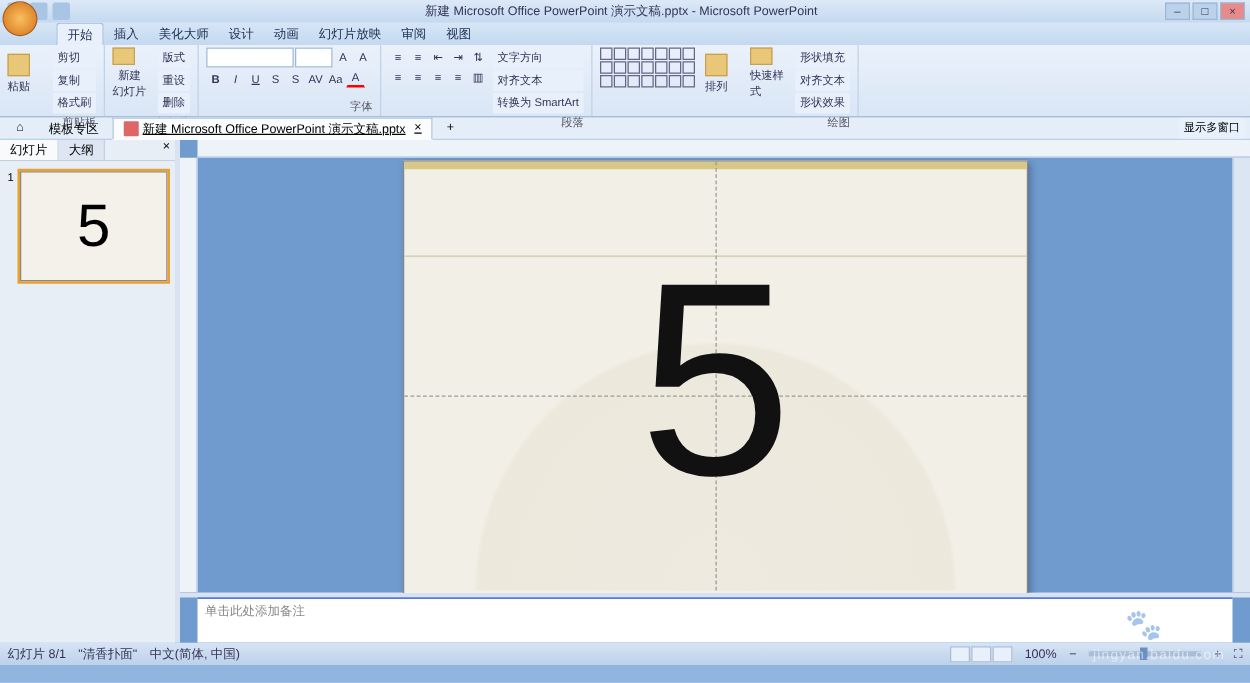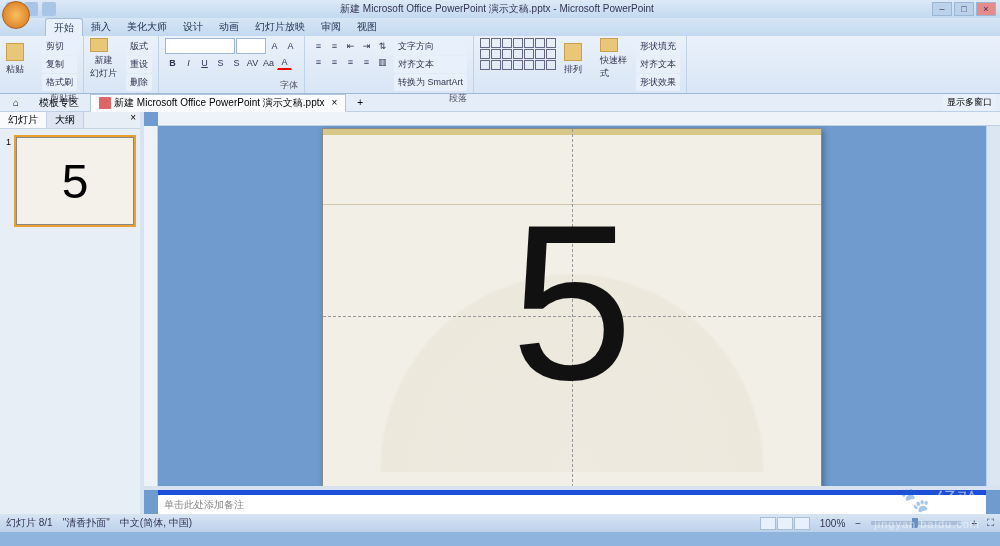--- a/index.html
+++ b/index.html
@@ -28,21 +28,21 @@
 .col { display: flex; flex-direction: column; gap: 1px; }
 .font-combo { width: 70px; height: 16px; border: 1px solid #9fb8d5; background: #fff; font-size: 9px; padding: 0 2px; }
 .size-combo { width: 30px; height: 16px; border: 1px solid #9fb8d5; background: #fff; font-size: 9px; padding: 0 2px; }
 .toolbar-row { display: flex; gap: 1px; }
 .mini { width: 15px; height: 15px; border: 1px solid transparent; display: flex; align-items: center; justify-content: center; font-size: 9px; cursor: pointer; }
 .shapes-grid { width: 80px; display: flex; flex-wrap: wrap; gap: 1px; }
 .shapes-grid .sh { width: 10px; height: 10px; border: 1px solid #668; }
 
 .doc-tabs { height: 18px; background: #e4edf8; border-bottom: 1px solid #bcd0e8; display: flex; align-items: center; font-size: 10px; padding: 0 4px; gap: 2px; }
 .doc-tab { padding: 1px 8px; border: 1px solid transparent; display: flex; align-items: center; gap: 3px; cursor: pointer; }
-.doc-tab.active { background: #fafcfd; border-color: #b0c4dc; border-bottom-color: #fafcfd; }
+.doc-tab.active { background: #fafcfd; border-color: #b0c4dc; border-bottom-color: #fafcfd; text-decoration: underline; }
 .doc-ico { width: 12px; height: 12px; background: #d66; border-radius: 1px; }
 .doc-tabs .spacer { flex: 1; }
 
 .workspace { height: 402px; display: flex; background: #6f9bcf; }
 .left-pane { width: 140px; background: #e8eef6; display: flex; flex-direction: column; }
 .pane-tabs { height: 17px; display: flex; font-size: 10px; border-bottom: 1px solid #c4d2e4; }
 .pane-tab { padding: 1px 8px; background: #dde6f2; border-right: 1px solid #c4d2e4; cursor: pointer; }
 .pane-tab.active { background: #f8fafc; }
 .pane-tabs .x { margin-left: auto; padding: 0 4px; cursor: pointer; }
 .thumb-area { flex: 1; padding: 8px; overflow: auto; background: #e8eef6; }
@@ -59,21 +59,21 @@
 .slide { width: 500px; height: 375px; background: #f2efe6; border: 1px solid #888; box-shadow: 2px 2px 6px rgba(0,0,0,0.3); position: relative; }
 .slide::before, .slide::after { content: ""; position: absolute; background: transparent; }
 .guide-h { position: absolute; top: 50%; left: 0; right: 0; border-top: 1px dashed #999; }
 .guide-v { position: absolute; left: 50%; top: 0; bottom: 0; border-left: 1px dashed #999; }
 .band-top { position: absolute; top: 0; left: 0; right: 0; height: 6px; background: #d8c888; }
 .fan { position: absolute; left: 5%; right: 5%; top: 30%; bottom: 8%; background: radial-gradient(ellipse at 50% 100%, #eae6da 0%, #e8e4d6 60%, transparent 61%); opacity: 0.6; border-radius: 50% 50% 0 0 / 100% 100% 0 0; }
 .big5 { position: absolute; top: 50%; left: 50%; transform: translate(-50%,-55%); font-size: 220px; font-family: Arial, sans-serif; font-weight: 400; color: #111; }
 .hr-line { position: absolute; top: 20%; left: 0; right: 0; border-top: 1px solid #d0c8a8; }
 
 .notes-split { height: 4px; background: #d8e2f0; cursor: ns-resize; }
-.notes { height: 24px; background: #fff; border-top: 5px solid #1d4ed8; font-size: 10px; color: #888; padding: 3px 6px; margin: 0 14px 0 14px; }
+.notes { height: 36px; background: #fff; border-top: 1px solid #1d4ed8; font-size: 10px; color: #888; padding: 3px 6px; margin: 0 14px 0 14px; }
 
 .scroll-v { width: 14px; background: #dce5f2; border-left: 1px solid #bcd0e8; }
 
 .statusbar { height: 18px; background: linear-gradient(#d7e4f4,#bcd1ea); display: flex; align-items: center; font-size: 10px; color: #335; padding: 0 6px; gap: 10px; }
 .statusbar .spacer { flex: 1; }
 .view-btns { display: flex; gap: 1px; }
 .view-btn { width: 16px; height: 13px; background: #e8f0fb; border: 1px solid #a8bdd8; cursor: pointer; }
 .zoom-slider { width: 90px; height: 4px; background: #a8bdd8; position: relative; }
 .zoom-slider .thumb { position: absolute; top: -3px; left: 45%; width: 6px; height: 10px; background: #6a8fc0; border: none; }
 
@@ -252,20 +252,21 @@
             <span>形状填充</span>
           </div>
         <div class="rbtn">
             <span>对齐文本</span>
           </div>
         <div class="rbtn">
             <span>形状效果</span>
           </div>
       </div>
     </div>
+    <div class="label">绘图</div>
   </div>
 </div>
 
 <div class="doc-tabs">
   <div class="doc-tab">
       <span>⌂</span>
     </div>
   <div class="doc-tab">
       <span>模板专区</span>
     </div>

